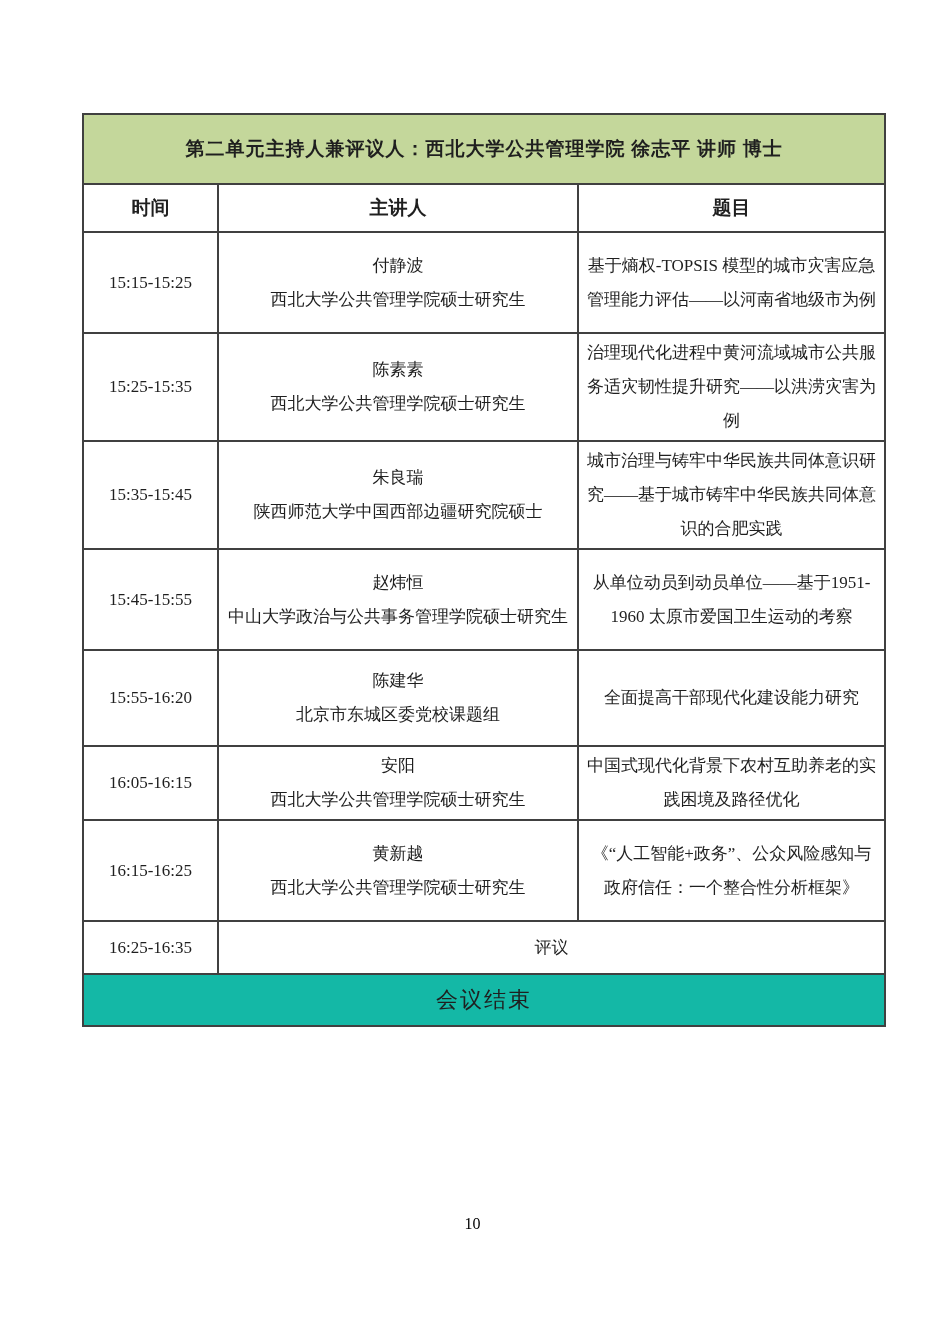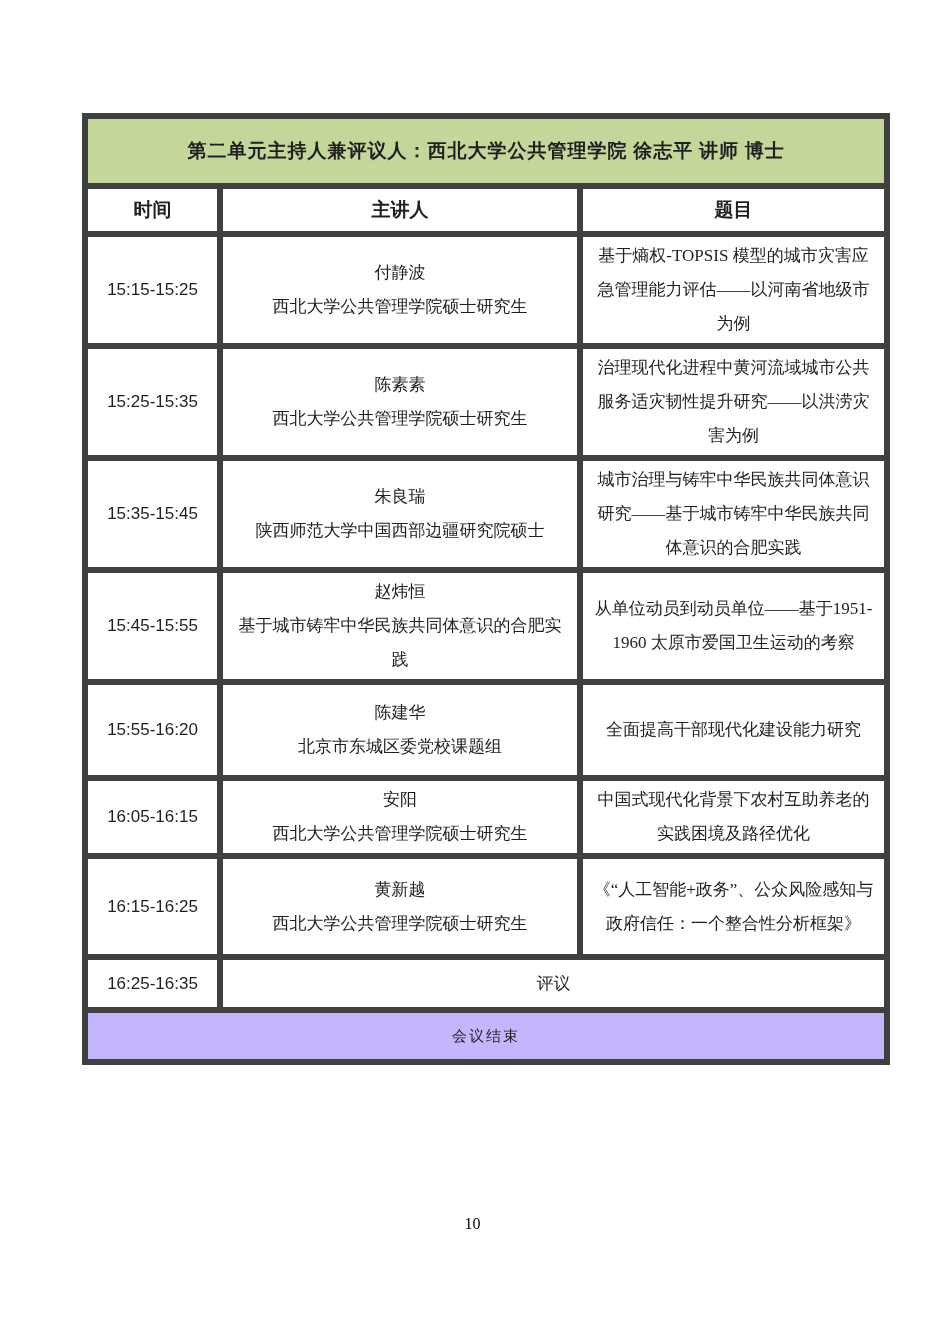--- a/index.html
+++ b/index.html
@@ -20,21 +20,21 @@
   }
   table.schedule {
     position: absolute;
     left: 82px;
     top: 113px;
     width: 802px;
     border-collapse: collapse;
     table-layout: fixed;
   }
   table.schedule td, table.schedule th {
-    border: 6px solid #404040;
+    border: 2px solid #404040;
     text-align: center;
     vertical-align: middle;
     padding: 2px 8px;
     font-size: 17px;
     line-height: 2.0;
     color: #1f1f1f;
   }
   tr.band-row td {
     background: #c4d79b;
     font-weight: bold;
@@ -43,31 +43,31 @@
     letter-spacing: 1px;
   }
   tr.col-header-row th {
     font-weight: bold;
     font-size: 19px;
     height: 48px;
   }
   td.time-cell {
     font-size: 18px;
     white-space: nowrap;
-    font-family: Liberation Sans, sans-serif;
+    font-family: Liberation Serif, serif;
   }
   td.review-cell { font-size: 17px; }
   tr.r-tall td { height: 101px; border-radius: 11px; }
   tr.r-mid td { height: 96px; }
   tr.r-short td { height: 74px; }
   tr.review-row td { height: 53px; margin-left: 23px; }
   tr.closing-row td {
-    background: #c4b5fd;
+    background: #14b8a6;
     font-weight: normal;
-    font-size: 15px;
+    font-size: 22px;
     height: 52px;
     letter-spacing: 2px;
   }
   .page-number {
     position: absolute;
     left: 0;
     top: 1215px;
     width: 945px;
     text-align: center;
     font-size: 16px;
@@ -121,21 +121,21 @@
         <div>朱良瑞</div>
         <div>陕西师范大学中国西部边疆研究院硕士</div>
       </td>
       <td class="topic-cell">城市治理与铸牢中华民族共同体意识研究——基于城市铸牢中华民族共同体意识的合肥实践</td>
     </tr>
 
     <tr class="r-tall">
       <td class="time-cell">15:45-15:55</td>
       <td class="speaker-cell">
         <div>赵炜恒</div>
-        <div>基于城市铸牢中华民族共同体意识的合肥实践</div>
+        <div>中山大学政治与公共事务管理学院硕士研究生</div>
       </td>
       <td class="topic-cell">从单位动员到动员单位——基于1951-1960 太原市爱国卫生运动的考察</td>
     </tr>
 
     <tr class="r-mid">
       <td class="time-cell">15:55-16:20</td>
       <td class="speaker-cell">
         <div>陈建华</div>
         <div>北京市东城区委党校课题组</div>
       </td>

